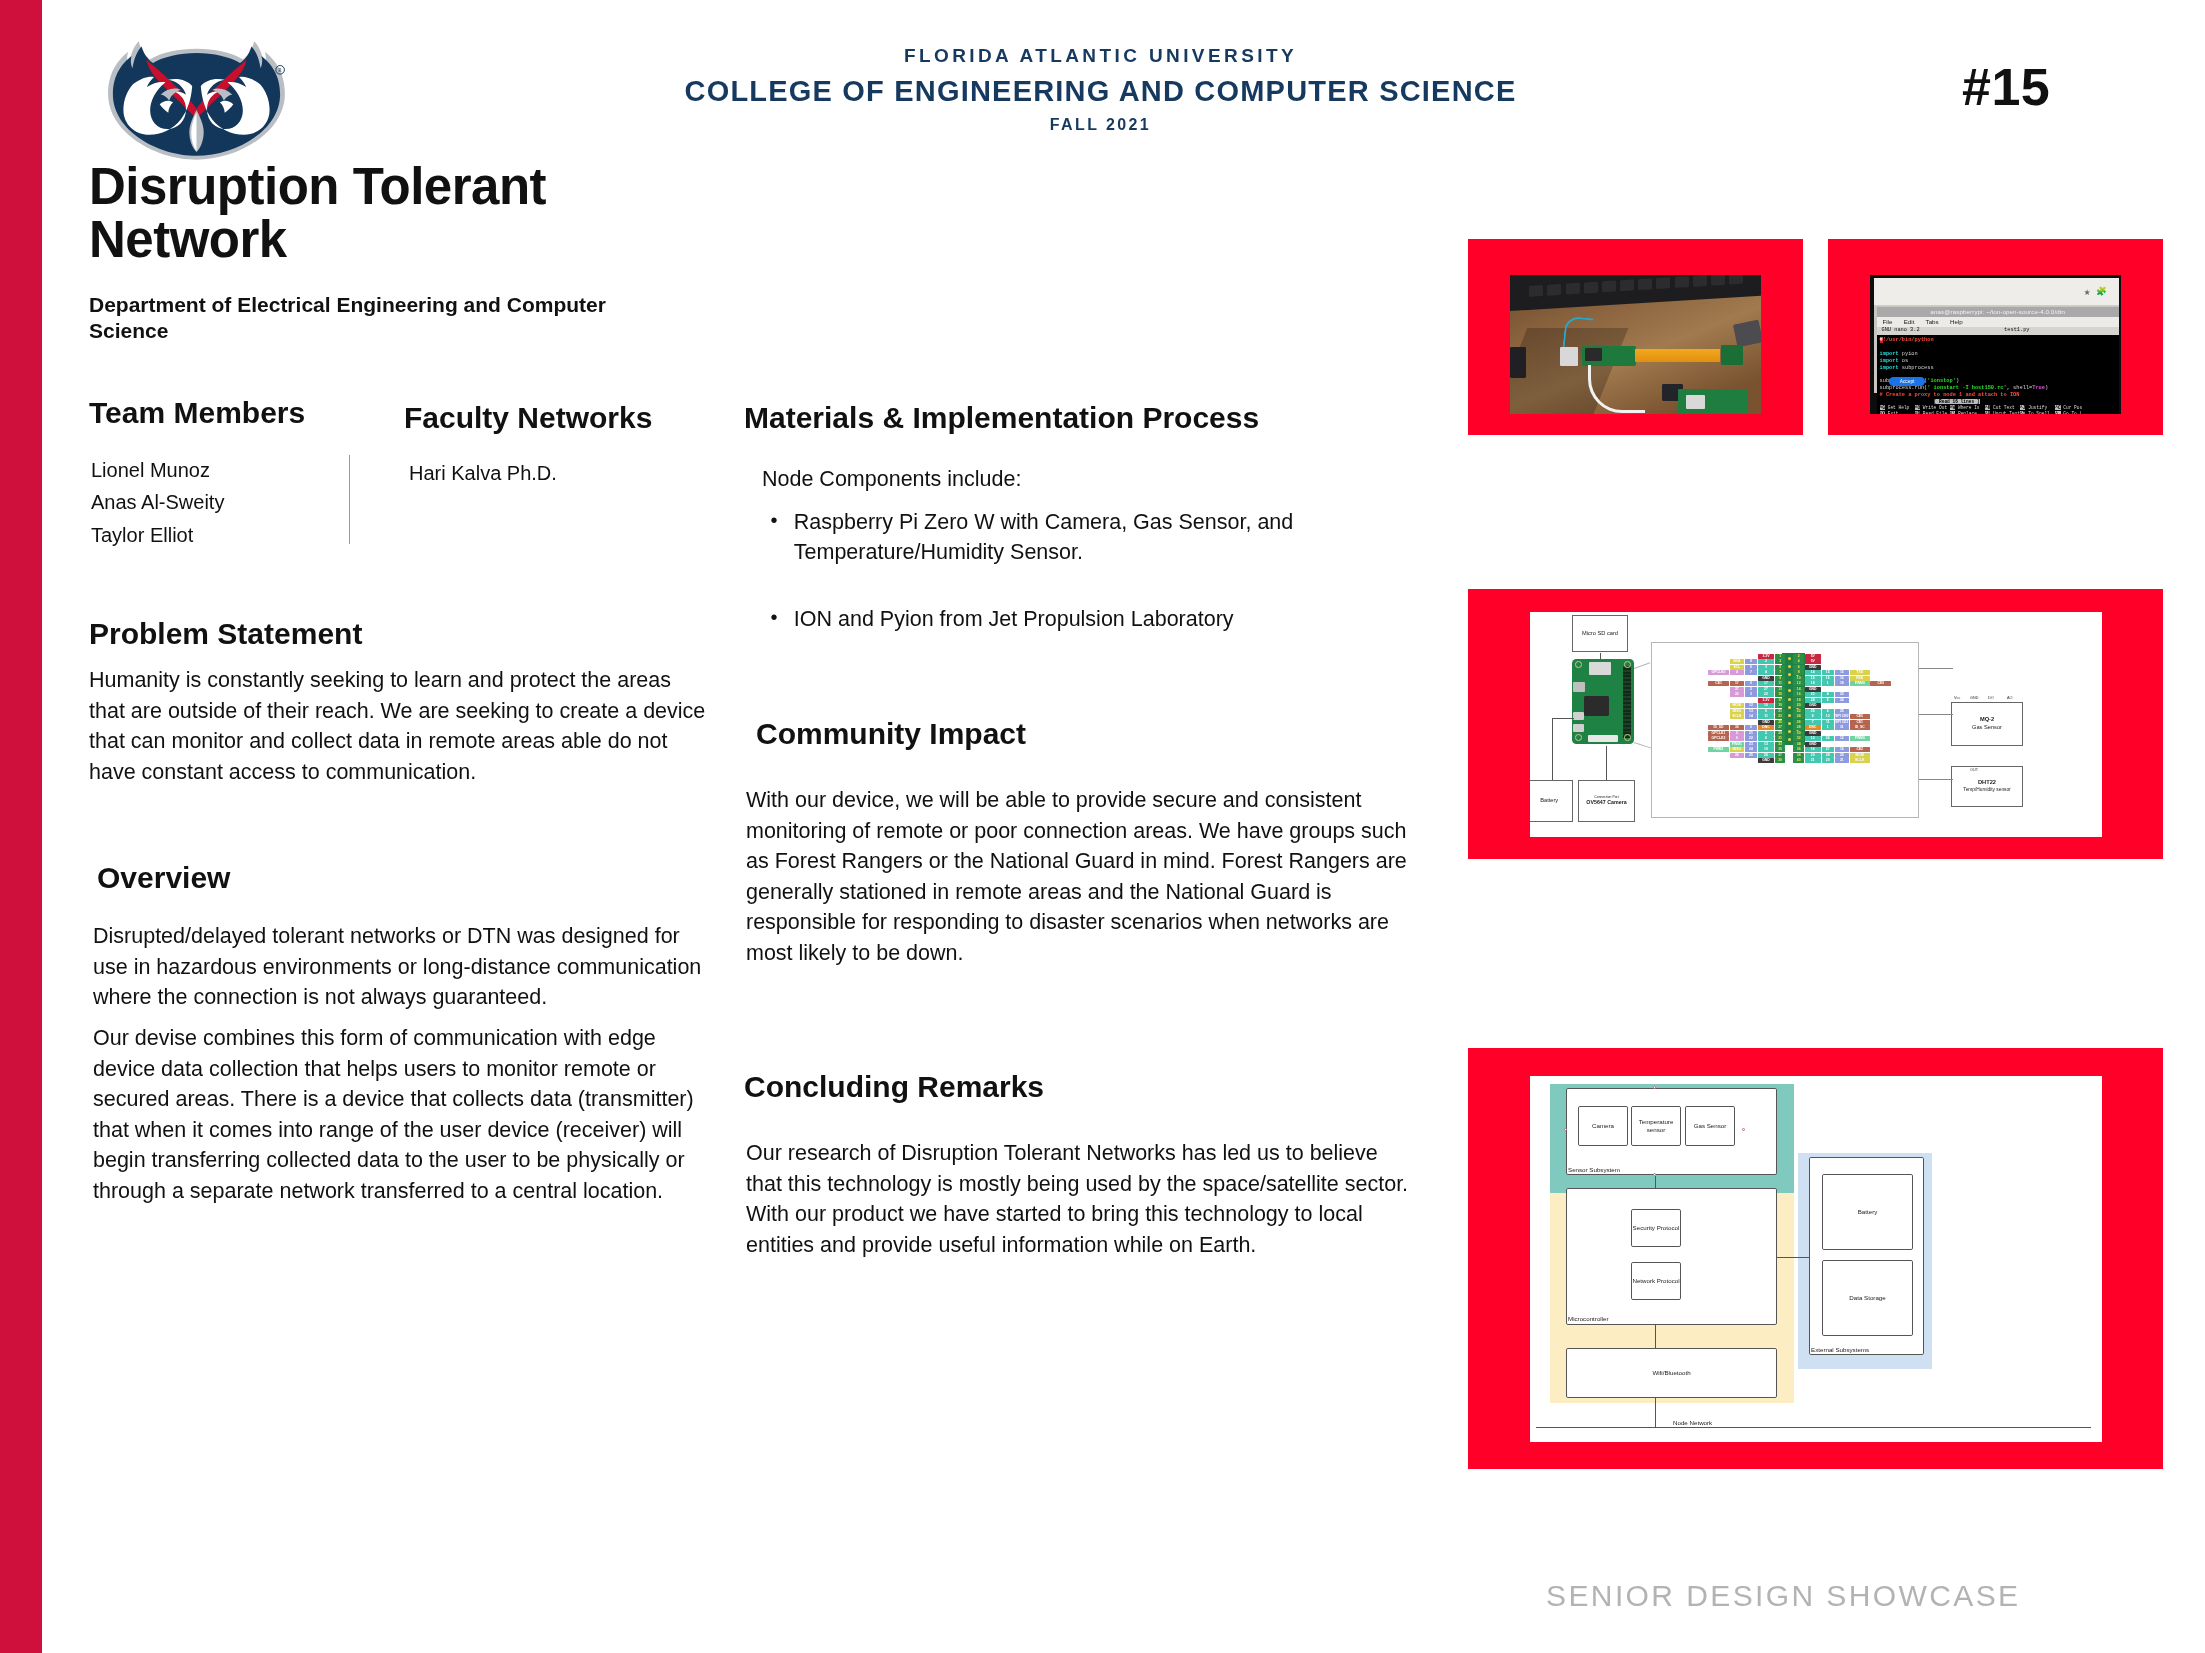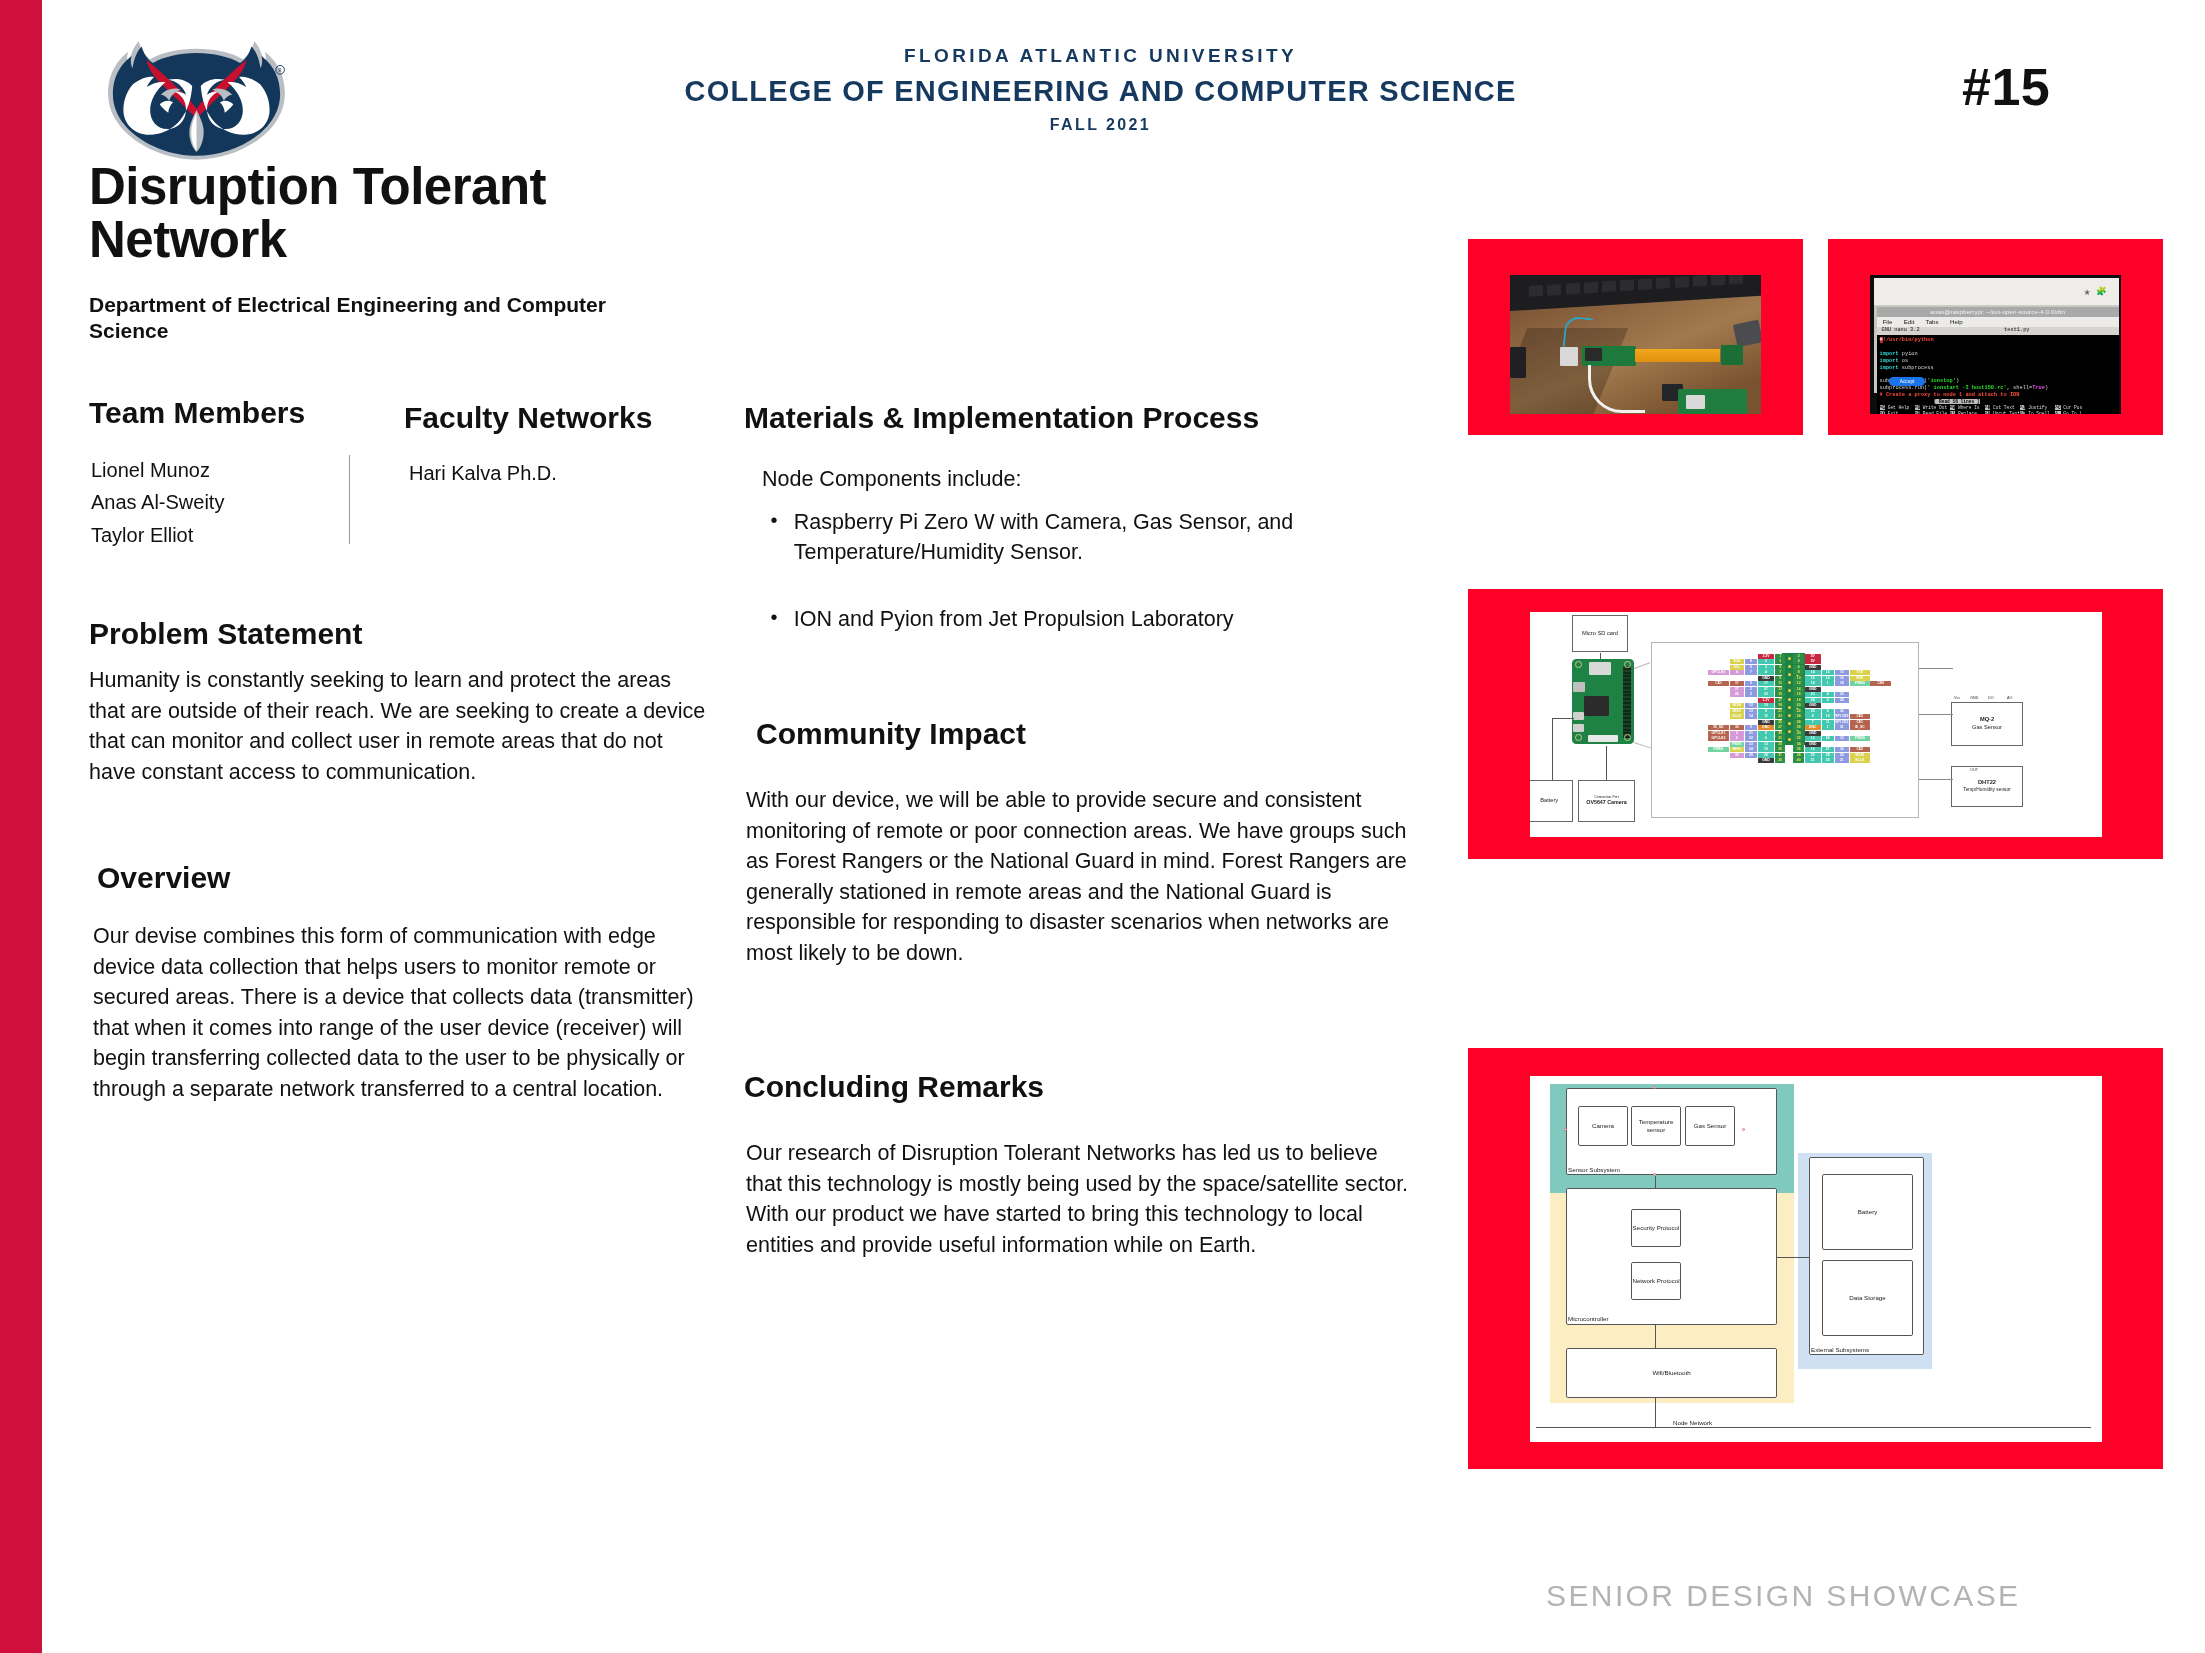--- a/index.html
+++ b/index.html
@@ -362,24 +362,25 @@
 <div class="team-list">
   <div>Lionel Munoz</div>
   <div>Anas Al-Sweity</div>
   <div>Taylor Elliot</div>
 </div>
 <div class="adv-list">
   <div>Hari Kalva Ph.D.</div>
 </div>
 
 <div class="sec-head problem-head">Problem Statement</div>
-<div class="body-text problem-body">Humanity is constantly seeking to learn and protect the areas that are outside of their reach. We are seeking to create a device that can monitor and collect user in remote areas that do not have constant access to communication.</div>
+<div class="body-text problem-body">Humanity is constantly seeking to learn and protect the areas that are outside of their reach. We are seeking to create a device that can monitor and collect data in remote areas able do not have constant access to communication.</div>
 
 <div class="sec-head overview-head">Overview</div>
 <div class="body-text overview-body">
+  <p>Disrupted/delayed tolerant networks or DTN was designed for use in hazardous environments or long-distance communication  where the connection is not always guaranteed.</p>
   <p>Our devise combines this form of communication with edge device data collection that helps users to monitor remote or secured areas. There is a device that collects data (transmitter) that when it comes into range of the user device (receiver) will begin transferring collected data to the user to be physically or through a separate network transferred to a central location.</p>
 </div>
 
 <div class="sec-head materials-head">Materials &amp; Implementation Process</div>
 <div class="body-text materials-body">
   <div class="lead">Node Components include:</div>
   <ul>
     <li>
       <span class="bullet">•</span>
       <span>Raspberry Pi Zero W with Camera, Gas Sensor, and Temperature/Humidity Sensor.</span>

